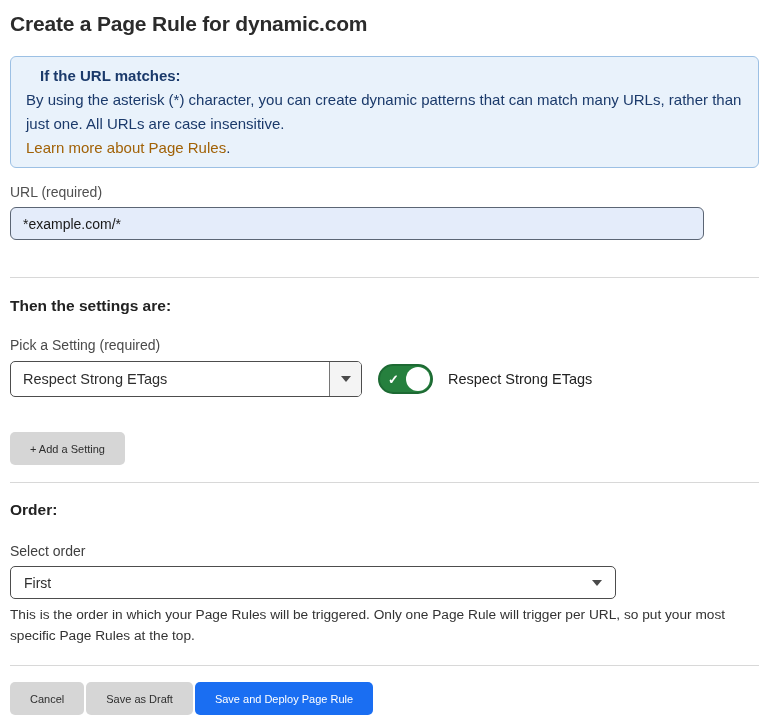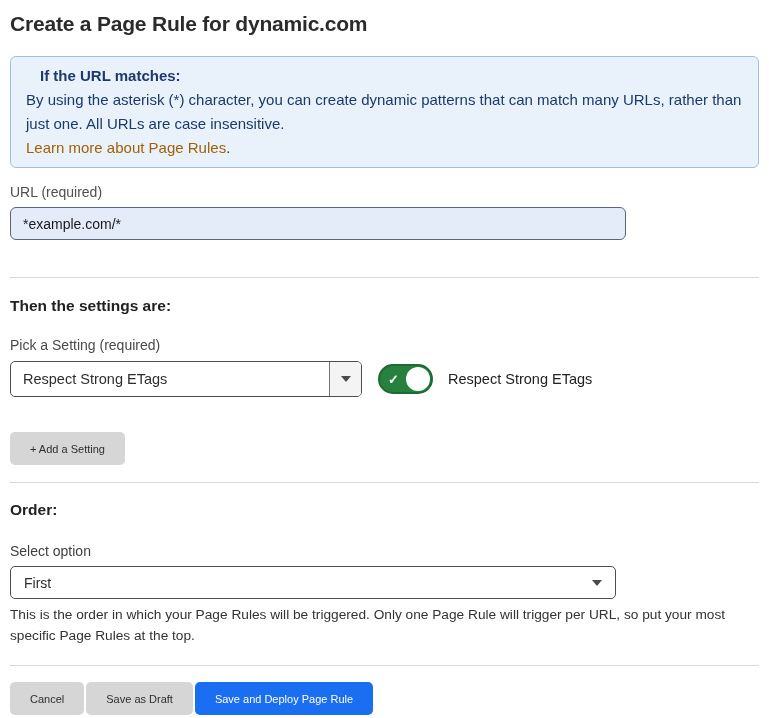--- a/index.html
+++ b/index.html
@@ -39,21 +39,21 @@
 
   .field-label {
     margin-top: 16px;
     font-size: 14px;
     color: #4f4f4f;
   }
 
   .url-input {
     display: block;
     margin-top: 7px;
-    width: 616px;
+    width: 694px;
     height: 33px;
     background: #e4ecfa;
     border: 1px solid #5b6574;
     border-radius: 6px;
     padding: 0 12px;
     font-family: "Liberation Sans", sans-serif;
     font-size: 14px;
     color: #1a1a1a;
     outline: none;
   }
@@ -244,21 +244,21 @@
     </div>
     <div class="toggle-label">Respect Strong ETags</div>
   </div>
 
   <button class="btn add-setting-btn">+ Add a Setting</button>
 
   <hr class="divider d2">
 
   <h2 class="section-heading order-heading">Order:</h2>
 
-  <div class="field-label order-label">Select option</div>
+  <div class="field-label order-label">Select order</div>
 
   <div class="order-select">
     <span>First</span>
     <span class="caret-down"></span>
   </div>
 
   <div class="help-text">This is the order in which your Page Rules will be triggered. Only one Page Rule will trigger per URL, so put your most specific Page Rules at the top.</div>
 
   <hr class="divider d3">
 

